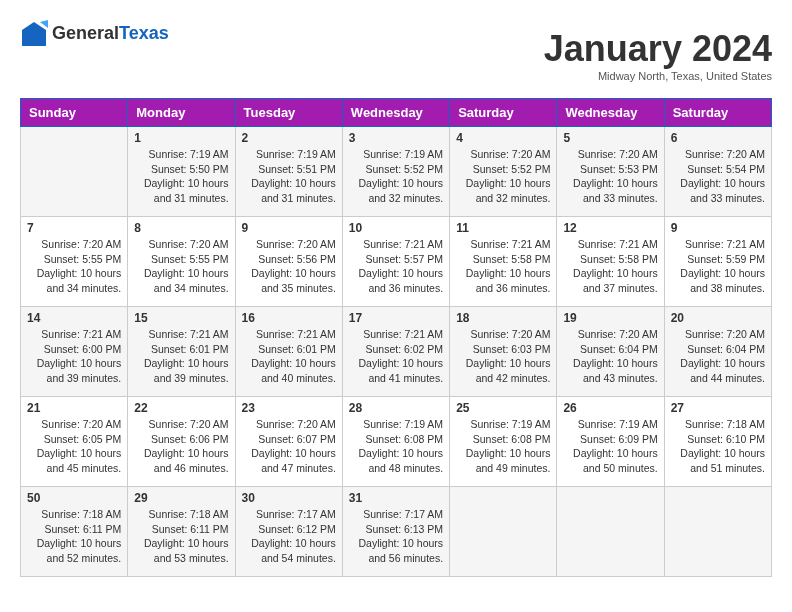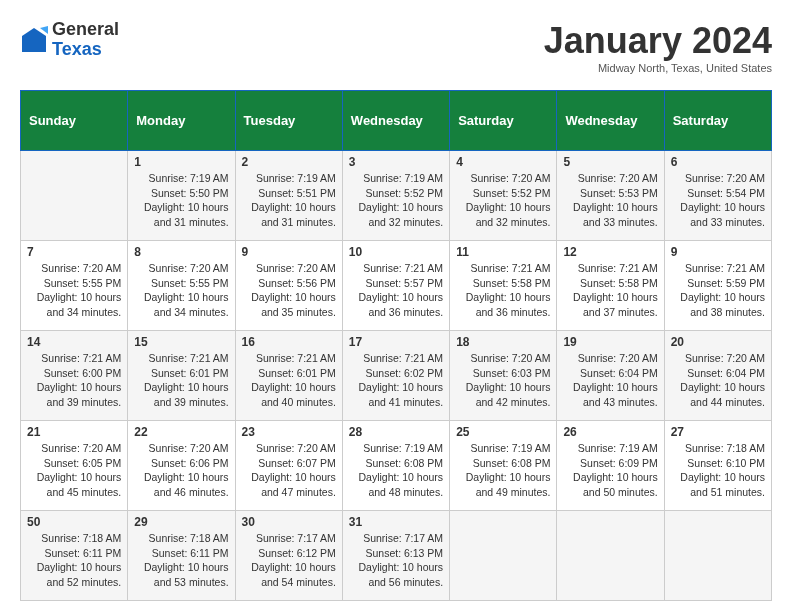--- a/index.html
+++ b/index.html
@@ -15,54 +15,55 @@
       justify-content: space-between;
       align-items: flex-start;
       margin-bottom: 16px;
     }
     .logo {
       display: flex;
       align-items: center;
     }
     .logo-text {
       display: flex;
-      flex-direction: column;
+      flex-direction: row;
       font-size: 18px;
       font-weight: bold;
       line-height: 1.1;
     }
     .logo-general { color: #333; }
     .logo-blue { color: #1565c0; }
     .logo-icon {
       width: 28px;
       height: 28px;
       margin-right: 4px;
     }
     .title-block {
       text-align: right;
+      margin-top: 8px;
     }
     .month-title {
       font-size: 36px;
       font-weight: bold;
       color: #333;
     }
     .location {
       font-size: 11px;
       color: #555;
     }
     table {
       width: 100%;
       border-collapse: collapse;
       table-layout: fixed;
     }
     thead tr th {
-      background-color: #15803d;
+      background-color: #a21caf;
       color: #fff;
       text-align: left;
-      padding: 22px 8px;
+      padding: 6px 8px;
       font-size: 13px;
       font-weight: bold;
       border: 1px solid #1565c0;
     }
     tbody tr td {
       border: 1px solid #ccc;
       vertical-align: top;
       padding: 4px 6px;
       font-size: 10.5px;
       color: #333;

